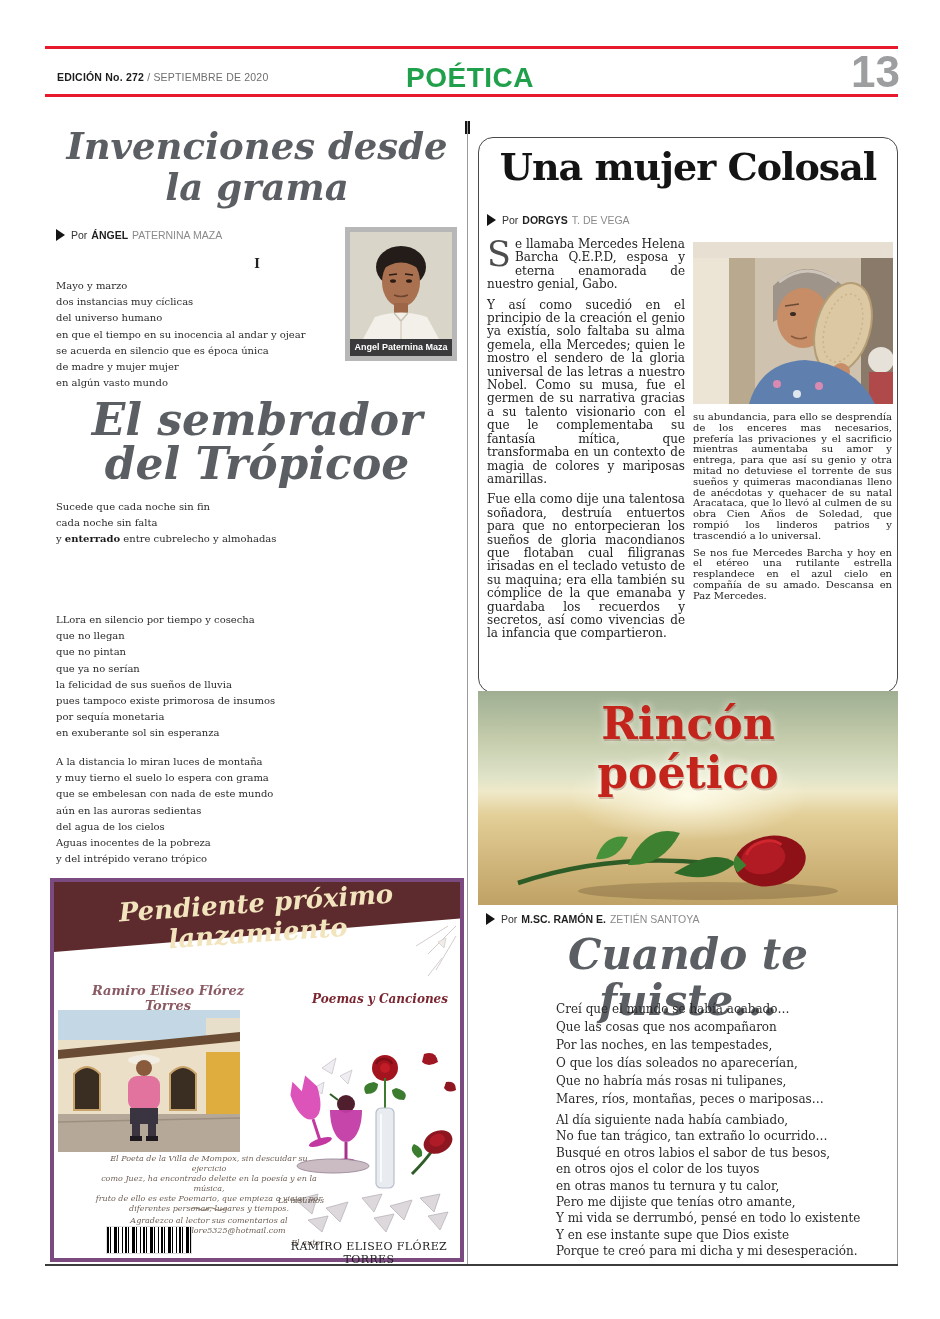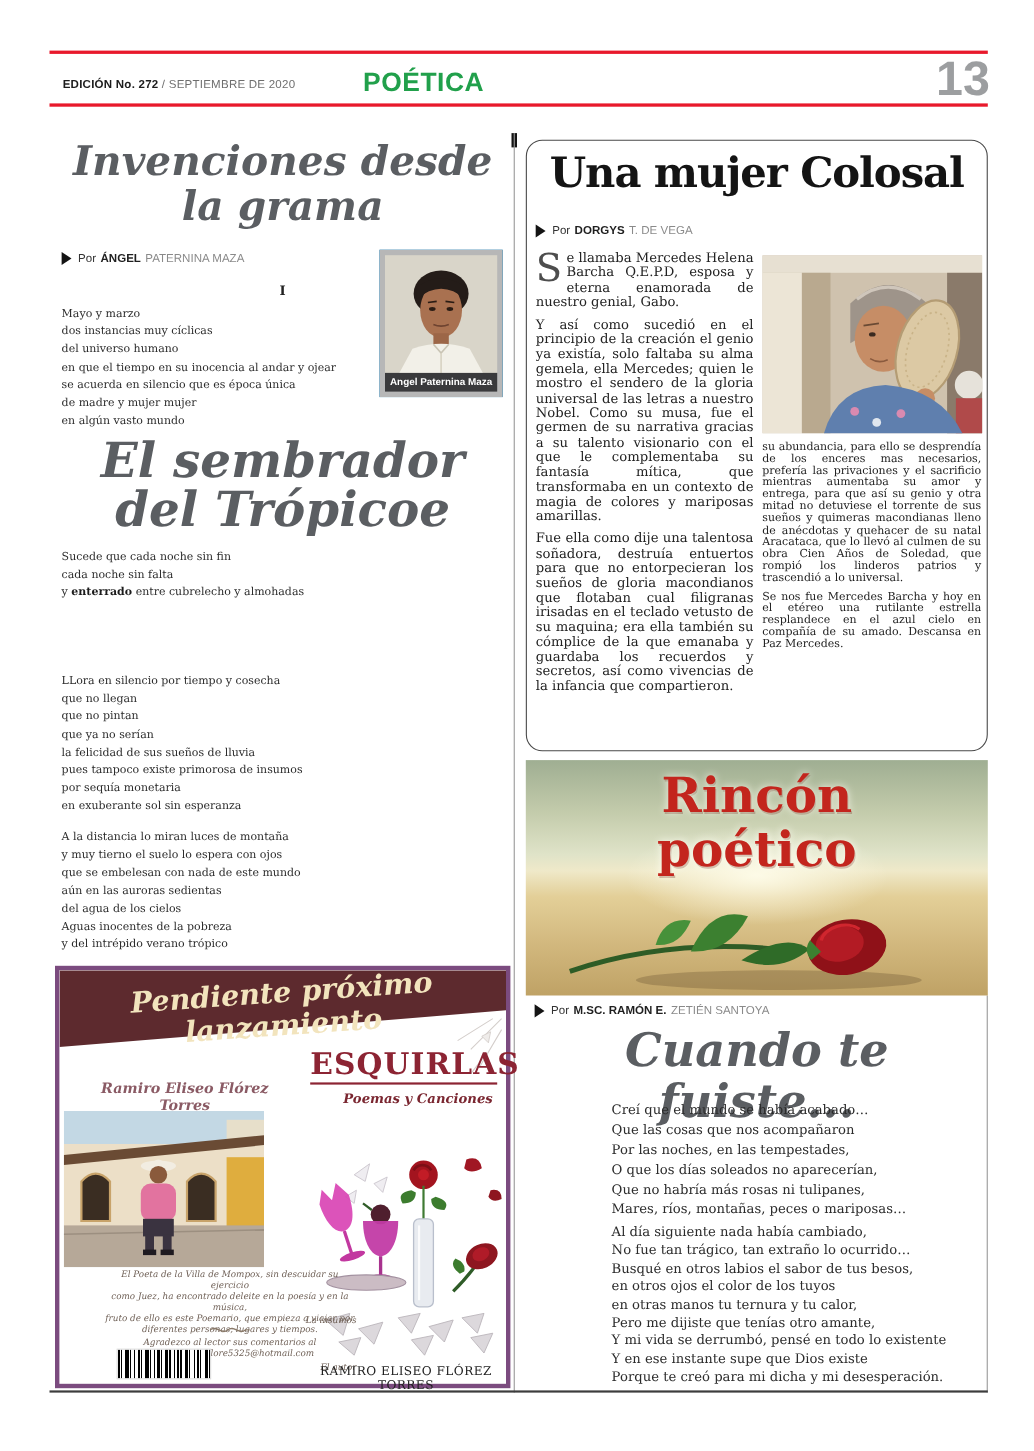--- a/index.html
+++ b/index.html
@@ -6,21 +6,21 @@
   #page{position:relative;width:940px;height:1319px;background:#fff;overflow:hidden;
         font-family:"Liberation Sans",sans-serif;color:#222;}
   .abs{position:absolute;}
   .lines{white-space:pre-line;}
 
   
   .redline{position:absolute;height:2.5px;background:#e8192c;}
   .edition{font-size:10.5px;color:#3a3a3a;letter-spacing:.2px;}
   .edition b{color:#1d1d1d;}
   .edition .lt{color:#6e6e6e;}
-  .poetica{font-size:24px;font-weight:bold;color:#21a04b;letter-spacing:.5px;}
+  .poetica{font-size:28px;font-weight:bold;color:#21a04b;letter-spacing:.5px;text-align:center;}
   .masthead{font-family:"DejaVu Serif",serif;font-weight:bold;font-size:18px;color:#0e0e0e;
             text-align:right;letter-spacing:-.5px;}
   .pagenum{font-size:44px;font-weight:bold;color:#9c9ea0;line-height:38px;}
 
   
   .script-title{font-family:"DejaVu Serif",serif;font-style:italic;font-weight:700;
                 color:#5b5e62;text-align:center;}
   .t1{font-size:37px;line-height:41px;}
   .t2{font-size:44px;line-height:44px;}
   .t3{font-size:42px;line-height:46px;}
@@ -157,21 +157,21 @@
 
   <div class="abs poem lines" style="left:56px;top:612px;width:350px;">LLora en silencio por tiempo y cosecha
 que no llegan
 que no pintan
 que ya no serían
 la felicidad de sus sueños de lluvia
 pues tampoco existe primorosa de insumos
 por sequía monetaria
 en exuberante sol sin esperanza</div>
   <div class="abs poem lines" style="left:56px;top:754px;width:350px;">A la distancia lo miran luces de montaña
-y muy tierno el suelo lo espera con ojos
+y muy tierno el suelo lo espera con grama
 que se embelesan con nada de este mundo
 aún en las auroras sedientas
 del agua de los cielos
 Aguas inocentes de la pobreza
 y del intrépido verano trópico</div>
 
   <div class="abs promo" style="left:50px;top:878px;">
     <div class="banner"></div>
     <div class="banner-text">Pendiente próximo lanzamiento</div>
 
@@ -199,21 +199,20 @@
       <path d="M78,50 Q86,38 94,50 Z" fill="#f2ede2"></path>
       <circle cx="86" cy="58" r="8" fill="#8a5a3c"></circle>
       <rect x="70" y="66" width="32" height="34" rx="9" fill="#e2739f"></rect>
       <rect x="72" y="98" width="28" height="16" fill="#3a3340"></rect>
       <rect x="74" y="112" width="8" height="16" fill="#3a3340"></rect>
       <rect x="90" y="112" width="8" height="16" fill="#3a3340"></rect>
       <rect x="72" y="126" width="12" height="5" fill="#1e1a20"></rect>
       <rect x="88" y="126" width="12" height="5" fill="#1e1a20"></rect>
     </svg>
 
-    <div class="abs esq-title" style="left:228px;top:70px;width:170px;">ESQUIRLAS</div>
     <div class="abs esq-sub" style="left:228px;top:110px;width:166px;">Poemas y Canciones</div>
 
     <svg class="abs" style="left:224px;top:166px;" width="182" height="190" viewBox="0 0 182 190">
       <g fill="#efedf1" stroke="#c9c4cc" stroke-width=".8">
         <path d="M44,20 L58,10 L54,26 Z"></path>
           <path d="M62,28 L74,22 L70,36 Z"></path>
           <path d="M36,40 L46,34 L44,46 Z"></path>
       </g>
 
       <g transform="rotate(-18 40 80)">
@@ -272,21 +271,21 @@
 
     <div class="abs blurb lines" style="left:40px;top:334px;width:230px;">Agradezco al lector sus comentarios al
 email: eliramiflore5325@hotmail.com</div>
     <div class="abs sig" style="left:40px;top:354px;width:230px;">El autor</div>
 
     <div class="abs barcode" style="left:52px;top:344px;width:84px;height:26px;"></div>
 
     <div class="abs promo-footer" style="left:224px;top:358px;width:182px;">RAMIRO ELISEO FLÓREZ TORRES</div>
   </div>
 
-  <div class="abs artbox" style="left:478px;top:127px;width:418px;height:554px;border-radius:15px;">
+  <div class="abs artbox" style="left:478px;top:137px;width:418px;height:554px;border-radius:15px;">
     <div class="abs art-title" style="left:0;top:6px;width:100%;">Una mujer Colosal</div>
 
     <div class="abs byline" style="left:8px;top:76px;">
       <span class="tri"></span>
       <span class="by-por">Por</span>
       <span class="by-bold">DORGYS</span>
       <span class="by-rest">T. DE VEGA</span>
     </div>
 
     <div class="abs artcol col1" style="left:8px;top:100px;width:198px;">

